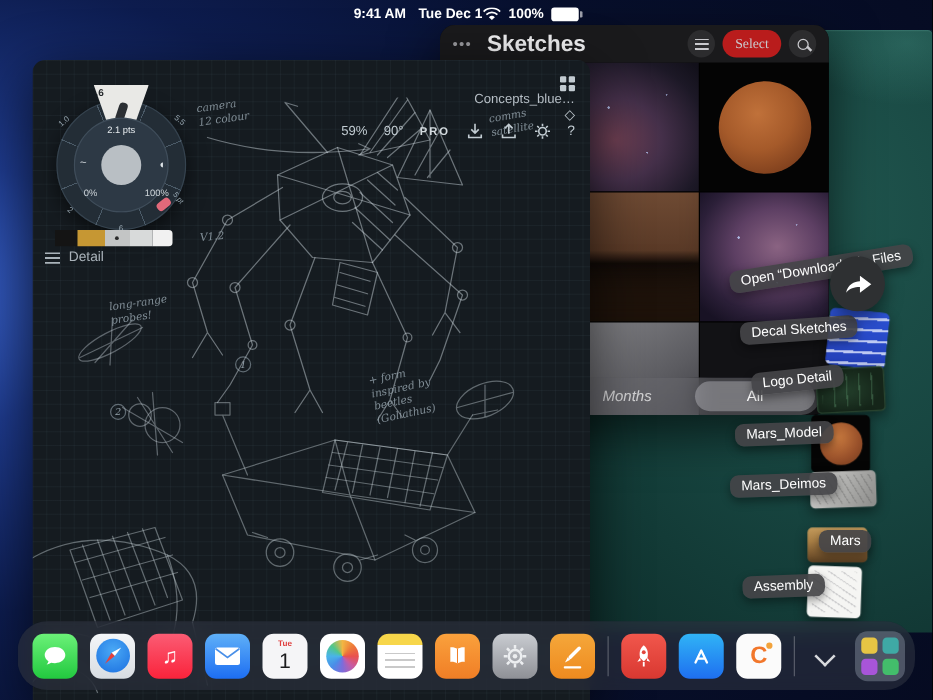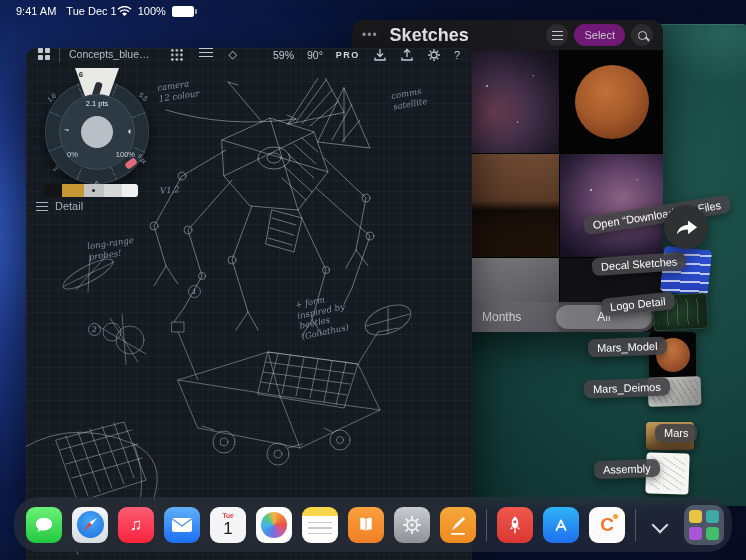--- a/index.html
+++ b/index.html
@@ -10,44 +10,44 @@
 
   
   .wall-teal { position:absolute; left:448px; top:24px; width:298px; height:482px;
     background: radial-gradient(130% 110% at 75% 30%, #1f544d 0%, #174540 42%, #0f312e 80%, #0b2624 100%);
     border-radius:26px 4px 0 0; box-shadow: inset 0 1px 0 rgba(140,220,205,.15); }
   .wall-teal::before { content:""; position:absolute; right:0; top:0; width:170px; height:130px;
     background: radial-gradient(70% 55% at 88% 8%, rgba(120,225,205,.16), transparent 70%); }
 
   
   .statusbar { position:absolute; left:0; top:0; width:100%; height:22px; display:flex;
-    align-items:center; justify-content:flex-start; padding:0 16px; color:#fff;
-    font-size:11px; font-weight:normal; z-index:40; }
+    align-items:center; justify-content:center; padding:0 16px; color:#fff;
+    font-size:11px; font-weight:bold; z-index:40; }
   .sb-left { display:flex; gap:10px; }
   .sb-right { display:flex; align-items:center; gap:6px; }
   .batt { width:22px; height:11px; background:#fff; border-radius:2.5px; position:relative; }
   .batt::after { content:""; position:absolute; right:-3px; top:3px; width:2px; height:5px;
     background:rgba(255,255,255,.6); border-radius:0 1px 1px 0; }
 
   
   .lib { position:absolute; left:352px; top:20px; width:311px; height:312px; border-radius:12px;
     background:#0c0c0e; box-shadow:0 14px 40px rgba(0,0,0,.6); overflow:hidden; z-index:5; }
   .lib-header { position:relative; height:30px; background:#1a1a1c; display:flex; align-items:center;
     padding:0 10px; z-index:3; }
   .lib-dots { color:#9a9a9e; font-size:12px; letter-spacing:1px; }
   .lib-title { margin-left:12px; color:#f0f0f2; font-size:18px; font-weight:bold; }
   .lib-tools { margin-left:auto; display:flex; align-items:center; gap:6px; }
   .circ-btn { width:22px; height:22px; border-radius:50%; background:#2c2c2e; display:flex;
     align-items:center; justify-content:center; }
   .flt { width:11px; height:9px; background:repeating-linear-gradient(180deg,#c9c9cd 0 1.4px, transparent 1.4px 3.8px); }
   .mag { width:9px; height:9px; border:1.5px solid #c9c9cd; border-radius:50%; position:relative; }
   .mag::after { content:""; position:absolute; width:5px; height:1.5px; background:#c9c9cd;
     transform:rotate(45deg); right:-4px; bottom:-1px; }
-  .select-pill { height:22px; border-radius:11px; background:#701a75; color:#c9c9cd; font-size:11px;
-    display:flex; align-items:center; padding:0 10px; }
+  .select-pill { height:22px; border-radius:11px; background:#b91c1c; color:#c9c9cd; font-size:11px;
+    display:flex; align-items:center; padding:0 10px;font-family:Liberation Serif, serif; }
   .lib-grid { position:absolute; left:0; top:30px; right:0; bottom:0; display:grid;
     grid-template-columns:repeat(3,1fr); grid-auto-rows:103px; gap:1px; background:#000; }
   .ph { position:relative; }
   .ph-hidden { background:#0d0d10; }
   .ph-neb1 { background:radial-gradient(90% 80% at 35% 60%, #6e3f52 0%, #45304a 40%, #1c1826 80%, #12101a 100%); }
   .ph-neb1::after, .ph-neb2::after { content:""; position:absolute; inset:0;
     background:radial-gradient(circle 2px at 30% 35%, rgba(190,210,255,.8) 0 40%, transparent 60%),
                radial-gradient(circle 1.5px at 60% 70%, rgba(190,210,255,.7) 0 40%, transparent 60%),
                radial-gradient(circle 1.5px at 75% 25%, rgba(190,210,255,.6) 0 40%, transparent 60%); }
   .ph-mars { background:#040404; }
@@ -55,32 +55,32 @@
     margin:-37px 0 0 -37px; border-radius:50%;
     background:radial-gradient(circle at 42% 35%, #c0713a 0%, #a55a2a 45%, #7e3f1d 80%, #5e2e14 100%); }
   .ph-hills { background:linear-gradient(180deg, #6e4a33 0%, #5a3a27 45%, #33211655 55%, #2a1a10 100%);
     box-shadow:inset 0 -46px 30px -20px #1d120a; }
   .ph-neb2 { background:radial-gradient(80% 70% at 60% 42%, #8a6382 0%, #5d3f63 42%, #2b1f38 78%, #181224 100%); }
   .ph-sat { background:linear-gradient(145deg, #86868a 0%, #5b5b60 55%, #303036 100%); }
   .ph-dark { background:#121215; }
   .lib-seg { position:absolute; left:108px; top:282px; width:196px; height:30px; border-radius:15px;
     background:rgba(105,105,112,.55); backdrop-filter:blur(8px); z-index:4; }
   .seg-months { position:absolute; left:22px; top:0; height:100%; display:flex; align-items:center;
-    color:rgba(255,255,255,.72); font-size:12px; }
+    color:rgba(255,255,255,.72); font-size:12px;font-style:italic; }
   .seg-pill { position:absolute; left:96px; top:3px; width:96px; height:24px; border-radius:12px;
     background:rgba(205,205,212,.38); display:flex; align-items:center; justify-content:center;
     color:#fff; font-size:12px; }
 
   
   .cw { position:absolute; left:26px; top:48px; width:446px; height:512px; border-radius:10px 10px 0 0;
     background-color:#151b20;
     background-image:linear-gradient(rgba(125,160,175,.06) 1px, transparent 1px),
                      linear-gradient(90deg, rgba(125,160,175,.06) 1px, transparent 1px);
     background-size:11px 11px; box-shadow:0 12px 44px rgba(0,0,0,.65); z-index:10; overflow:hidden; }
-  .cw-bar { position:relative; height:30px; display:flex; align-items:flex-start; padding:0 12px; z-index:6; }
+  .cw-bar { position:relative; height:30px; display:flex; align-items:flex-end; padding:13px 12px; z-index:6;flex-direction:column; }
   .gal-icon { display:grid; grid-template-columns:5px 5px; grid-template-rows:5px 5px; gap:2px; }
   .gal-icon i { background:#c2cbd1; border-radius:1px; }
   .bar-div { width:1px; height:14px; background:rgba(255,255,255,.18); margin:0 9px; }
   .cw-title { color:#b6bec5; font-size:10.5px; }
   .dots-icon { width:13px; height:13px; margin-left:20px;
     background:radial-gradient(circle, #c2cbd1 1.1px, transparent 1.4px) 0 0 / 4.6px 4.6px; }
   .lines-icon { width:14px; height:11px; margin-left:16px;
     background:repeating-linear-gradient(180deg, #c2cbd1 0 1.4px, transparent 1.4px 4px); }
   .nib-icon { margin-left:16px; color:#c2cbd1; font-size:11px; }
   .cw-right { margin-left:auto; display:flex; align-items:center; gap:13px; color:#c2ccd2; font-size:10.5px; }

